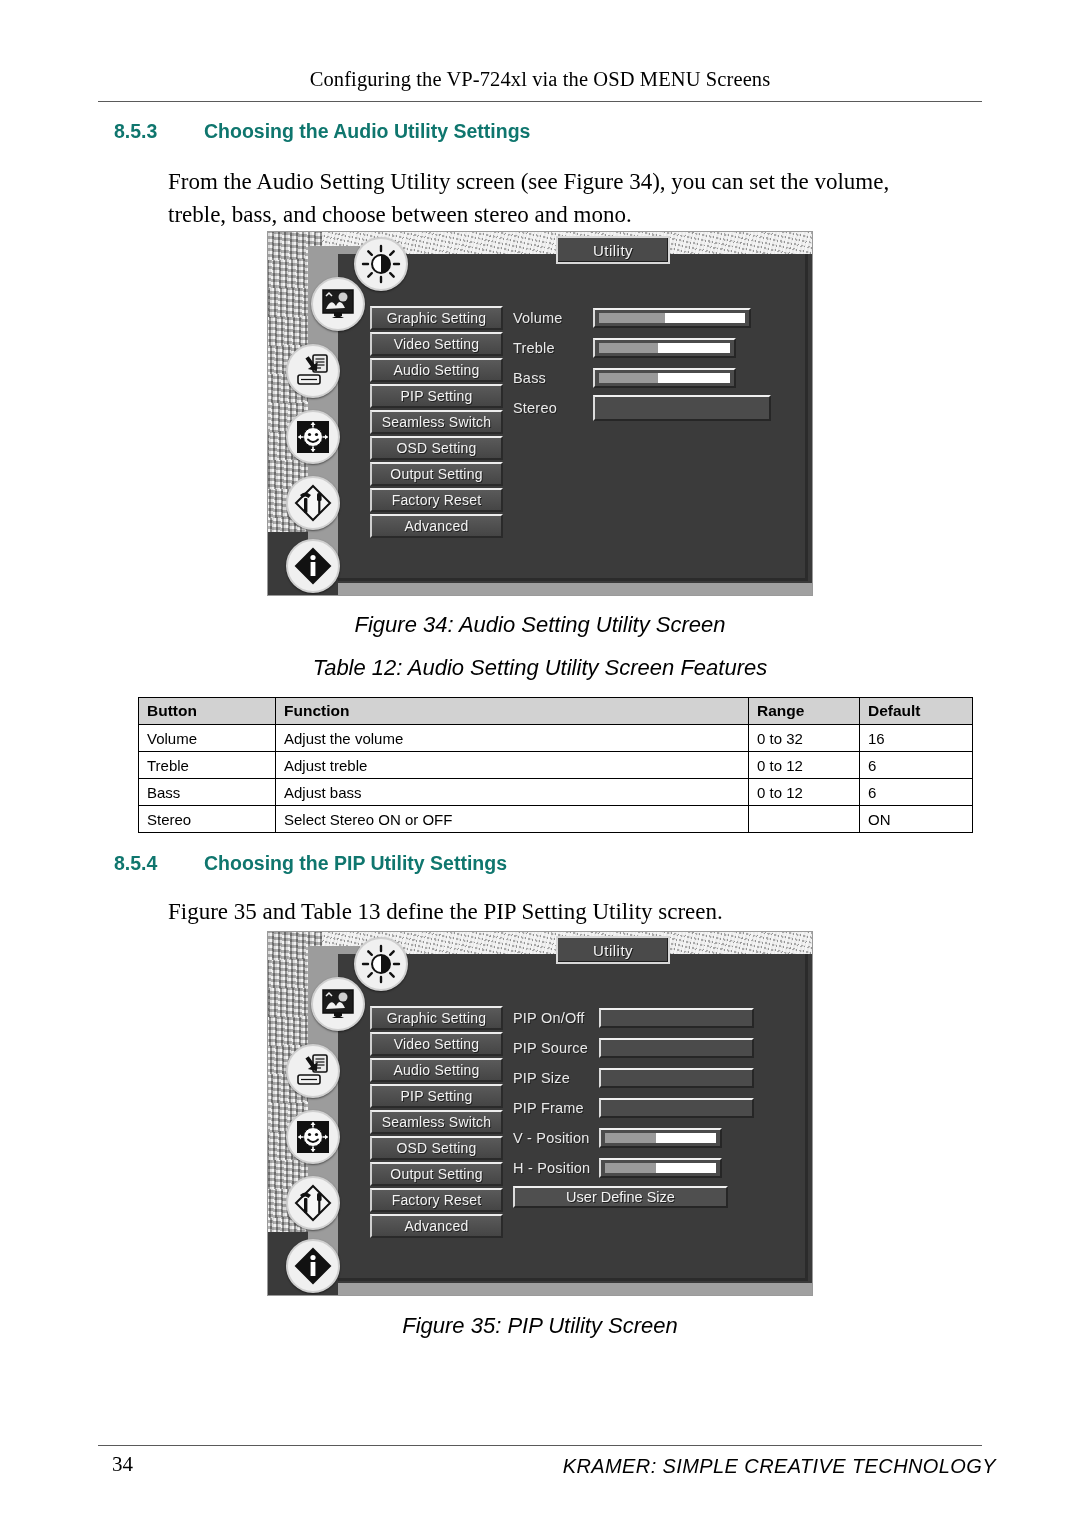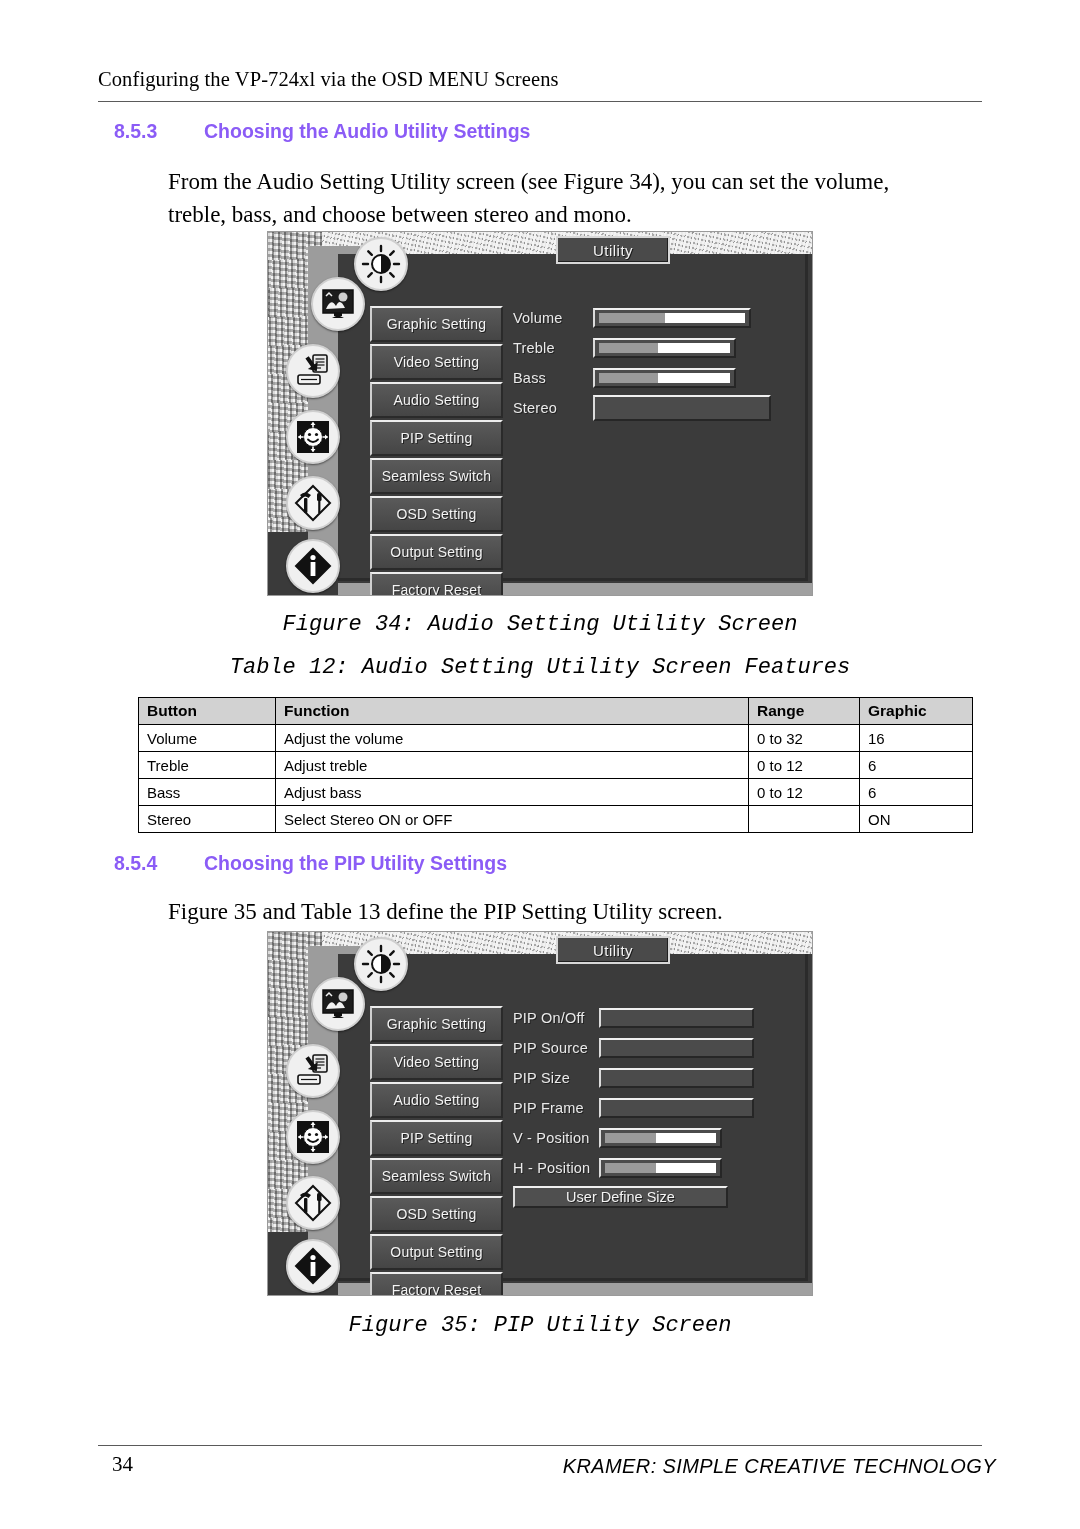--- a/index.html
+++ b/index.html
@@ -15,21 +15,21 @@
     color: #000000;
     overflow: hidden;
   }
 
   
   .page-header {
     position: absolute;
     left: 98px;
     top: 68px;
     width: 884px;
-    text-align: left;
+    text-align: center;
   }
   .page-header .hdr-text {
     font-family: "Liberation Serif", serif;
     font-size: 20.5px;
     letter-spacing: 0.1px;
     white-space: nowrap;
   }
   .header-rule {
     position: absolute;
     left: 98px;
@@ -38,42 +38,42 @@
     height: 1px;
     background: #5a5a5a;
   }
 
   
   .sec-heading {
     position: absolute;
     font-family: "Liberation Sans", sans-serif;
     font-weight: bold;
     font-size: 19.5px;
-    color: #8b5cf6;
+    color: #0f766e;
     white-space: nowrap;
   }
   .sec-num { position: absolute; }
   .sec-title { position: absolute; }
 
   
   .body-para {
     position: absolute;
     font-family: "Liberation Serif", serif;
     font-size: 23px;
     line-height: 33px;
     color: #000;
   }
 
   
   .caption {
     position: absolute;
     width: 1080px;
     left: 0;
     text-align: center;
-    font-family: Liberation Mono, monospace;
+    font-family: Liberation Sans, sans-serif;
     font-style: italic;
     font-size: 22px;
     white-space: nowrap;
   }
 
   
   .feat-table {
     position: absolute;
     left: 138px;
     top: 697px;
@@ -221,21 +221,21 @@
   .osd-icon svg { display: block; }
 
   
   .osd-menu {
     position: absolute;
     left: 102px;
     top: 74px;
     width: 133px;
   }
   .osd-btn {
-    height: 36px;
+    height: 24px;
     margin-bottom: 2px;
     background: linear-gradient(#5a5a5a, #454545);
     border-top: 2px solid #ededed;
     border-left: 2px solid #cfcfcf;
     border-right: 2px solid #2a2a2a;
     border-bottom: 2px solid #2a2a2a;
     color: #f4f4f4;
     font-family: "Liberation Sans", sans-serif;
     font-size: 14px;
     letter-spacing: 0.2px;
@@ -490,21 +490,21 @@
 
 <div class="caption" style="top:612px;">Figure 34: Audio Setting Utility Screen</div>
 <div class="caption" style="top:655px;">Table 12: Audio Setting Utility Screen Features</div>
 
 <table class="feat-table">
   <thead>
     <tr>
       <th class="col-button">Button</th>
       <th class="col-function">Function</th>
       <th class="col-range">Range</th>
-      <th class="col-default">Graphic</th>
+      <th class="col-default">Default</th>
     </tr>
   </thead>
   <tbody>
     <tr>
       <td>Volume</td>
       <td>Adjust the volume</td>
       <td>0 to 32</td>
       <td>16</td>
     </tr>
     <tr>

